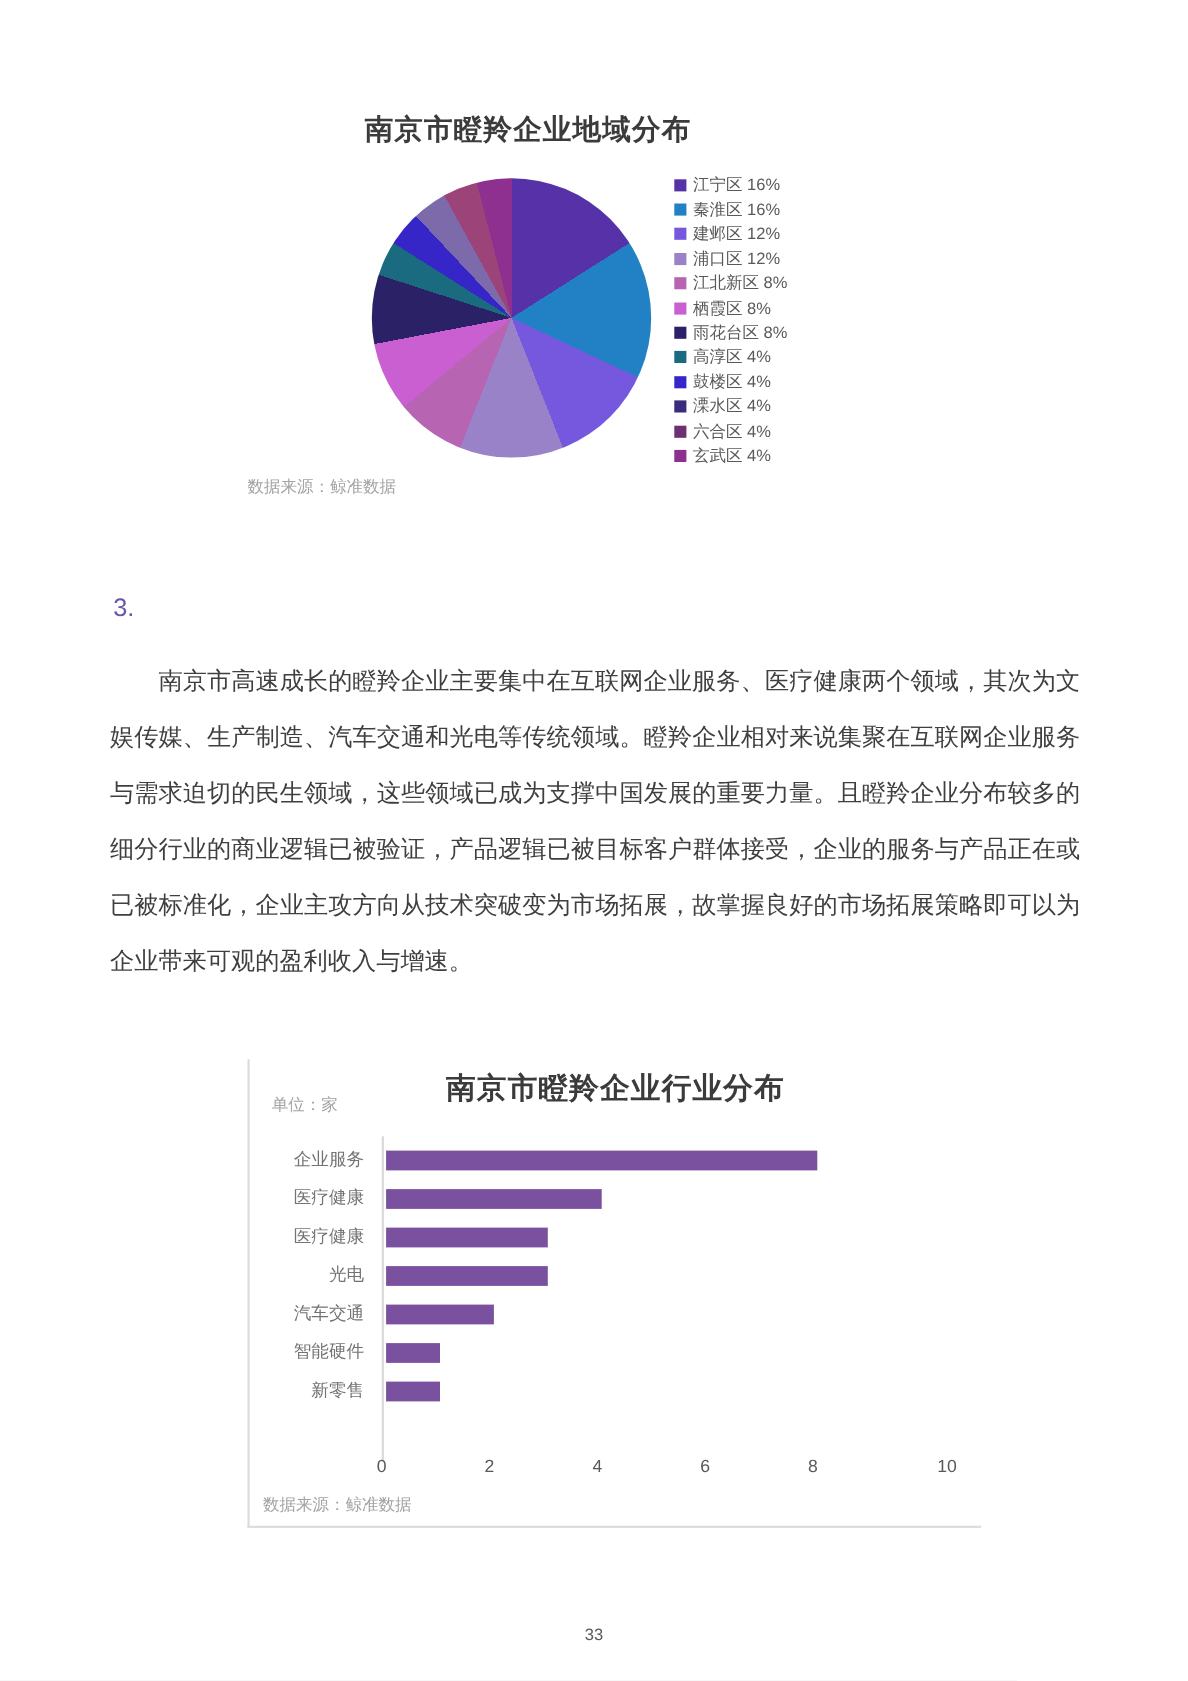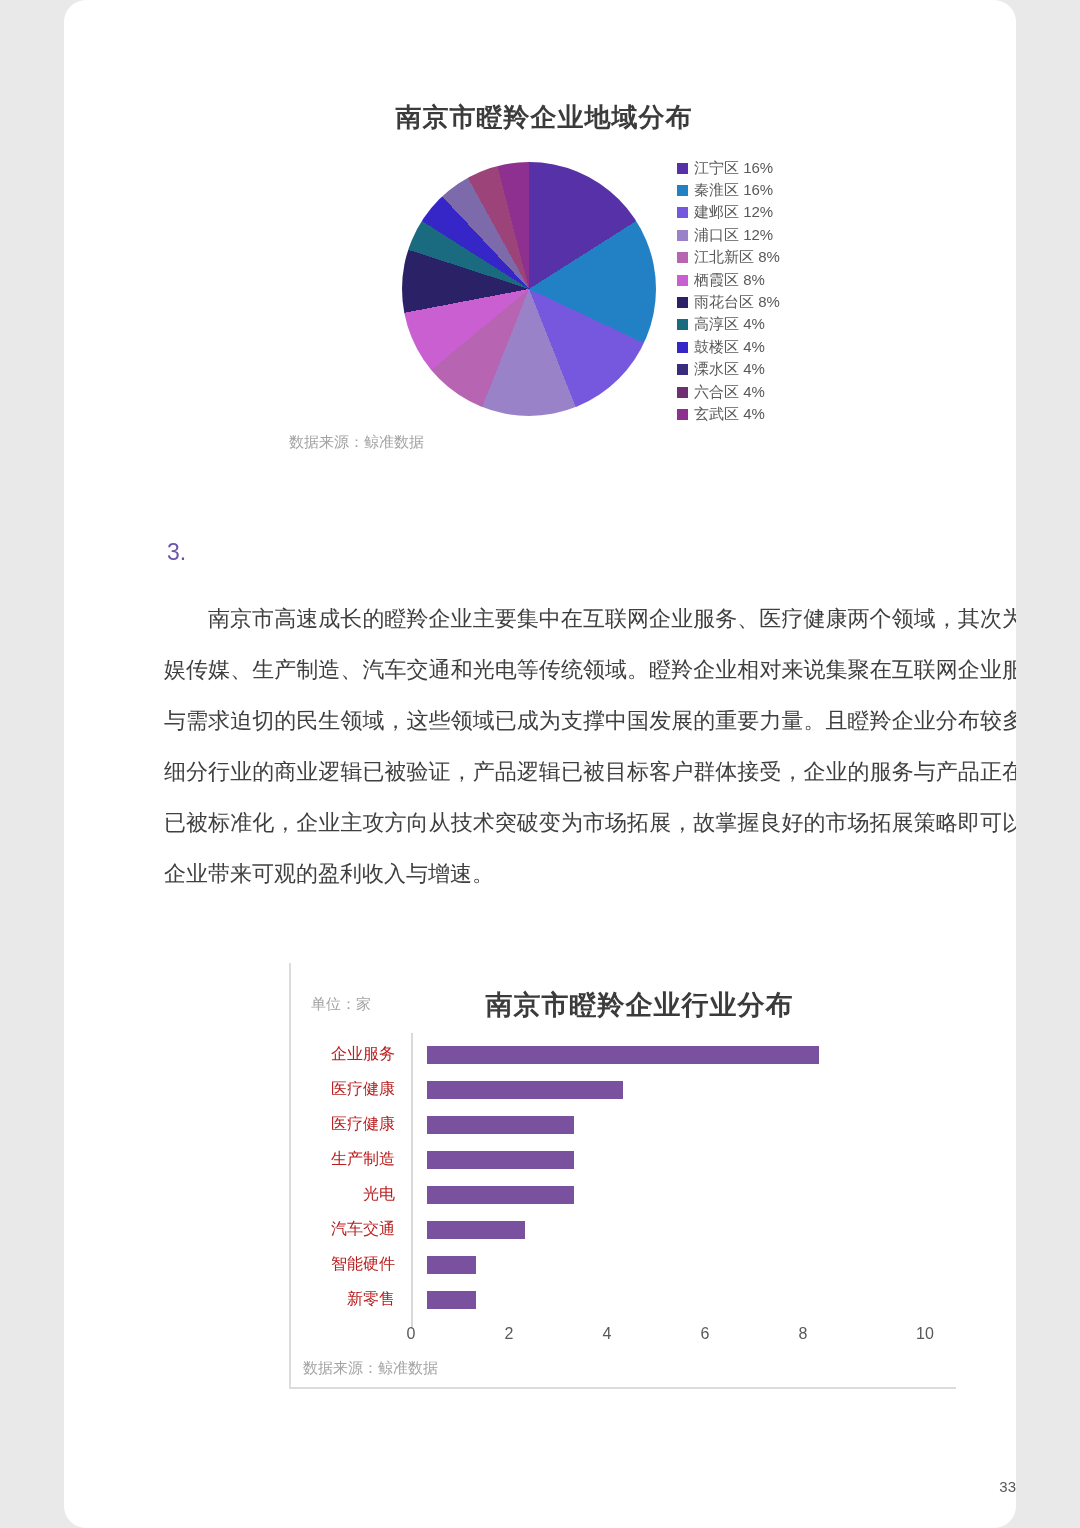--- a/index.html
+++ b/index.html
@@ -1,18 +1,18 @@
 <!DOCTYPE html>
 <html><head>
 <meta charset="utf-8">
 <style>
   html,body{margin:0;padding:0;background:#e9e9e9;}
   .page{
-    position:relative;width:952px;height:1528px;margin:0 auto;background:#ffffff;
-    font-family:"Liberation Sans","DejaVu Sans",sans-serif;overflow:hidden;border-radius:22px;
+    position:relative;width:1080px;height:1528px;margin:0 auto;background:#ffffff;
+    font-family:"Liberation Sans","DejaVu Sans",sans-serif;overflow:hidden;
   }
   
   .pie-title{
     position:absolute;left:180px;top:100px;width:600px;text-align:center;
     font-size:26px;font-weight:700;color:#3b3b3b;letter-spacing:1px;margin:0;
   }
   .pie{
     position:absolute;left:338px;top:162px;width:254px;height:254px;border-radius:50%;
   }
   .legend{
@@ -32,41 +32,41 @@
   .body-para{
     position:absolute;left:100px;top:593px;width:882px;margin:0;
     font-size:22px;line-height:51px;color:#3f3f3f;text-align:justify;text-indent:2em;
   }
   
   .bar-box{
     position:absolute;left:225px;top:963px;width:667px;height:426px;
     border-left:2px solid #dcdcdc;border-bottom:2px solid #dcdcdc;box-sizing:border-box;
   }
   .bar-title{
-    position:absolute;left:0;top:8px;width:100%;text-align:center;margin:16px;
+    position:absolute;left:0;top:8px;width:100%;text-align:center;margin:0;
     font-size:27px;font-weight:700;color:#3b3b3b;letter-spacing:1px;
   }
   .unit-label{position:absolute;left:20px;top:32px;font-size:15px;color:#a3a3a3;}
   .axis-line{position:absolute;left:120px;top:70px;width:2px;height:296px;background:#d9d9d9;}
   .bar-rows{position:absolute;left:0;top:74px;width:100%;}
   .bar-row{display:flex;align-items:center;height:35px;}
   .bar-label{
-    width:104px;flex:0 0 104px;padding-right:32px;text-align:right;
-    font-size:16px;color:#b91c1c;white-space:nowrap;
+    width:104px;flex:0 0 104px;padding-right:20px;text-align:right;
+    font-size:16px;color:#737373;white-space:nowrap;
   }
   .bar-fill{height:18px;}
   .bar-ticks{position:absolute;left:120px;top:362px;height:22px;width:500px;}
   .bar-ticks span{
     position:absolute;top:0;transform:translateX(-50%);
     font-size:16px;color:#595959;
   }
   .src-bar{left:12px;top:396px;}
   
   .page-number{
-    position:absolute;left:0;top:1478px;width:100%;text-align:right;
+    position:absolute;left:0;top:1478px;width:100%;text-align:center;
     font-size:15px;color:#595959;
   }
 </style>
 </head>
 <body>
 
 <div class="page">
 
   <section>
     <h2 class="pie-title">南京市瞪羚企业地域分布</h2>
@@ -142,24 +142,20 @@
         </div>
         <div class="bar-row">
           <div class="bar-label">医疗健康</div>
           <div class="bar-fill" style="width: 196px; background: rgb(122, 81, 159);"></div>
         </div>
         <div class="bar-row">
           <div class="bar-label">医疗健康</div>
           <div class="bar-fill" style="width: 147px; background: rgb(122, 81, 159);"></div>
         </div>
         <div class="bar-row">
-          <div class="bar-label">生产制造</div>
-          <div class="bar-fill" style="width: 147px; background: rgb(122, 81, 159);"></div>
-        </div>
-        <div class="bar-row">
           <div class="bar-label">光电</div>
           <div class="bar-fill" style="width: 147px; background: rgb(122, 81, 159);"></div>
         </div>
         <div class="bar-row">
           <div class="bar-label">汽车交通</div>
           <div class="bar-fill" style="width: 98px; background: rgb(122, 81, 159);"></div>
         </div>
         <div class="bar-row">
           <div class="bar-label">智能硬件</div>
           <div class="bar-fill" style="width: 49px; background: rgb(122, 81, 159);"></div>

